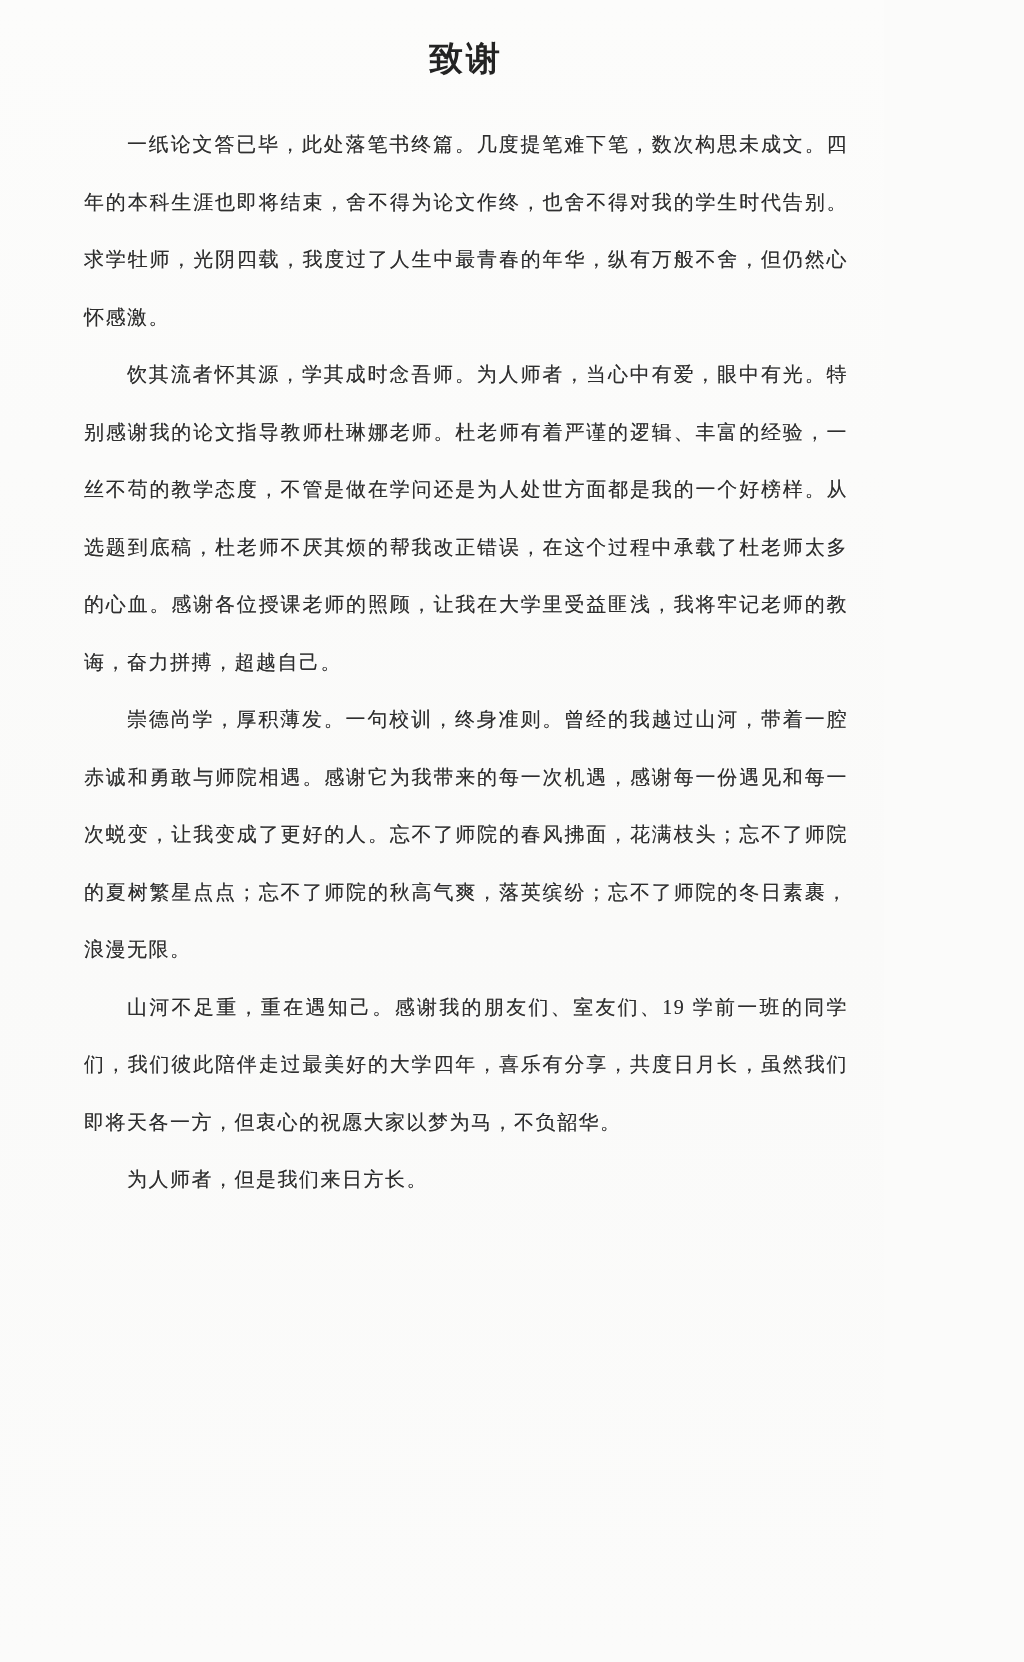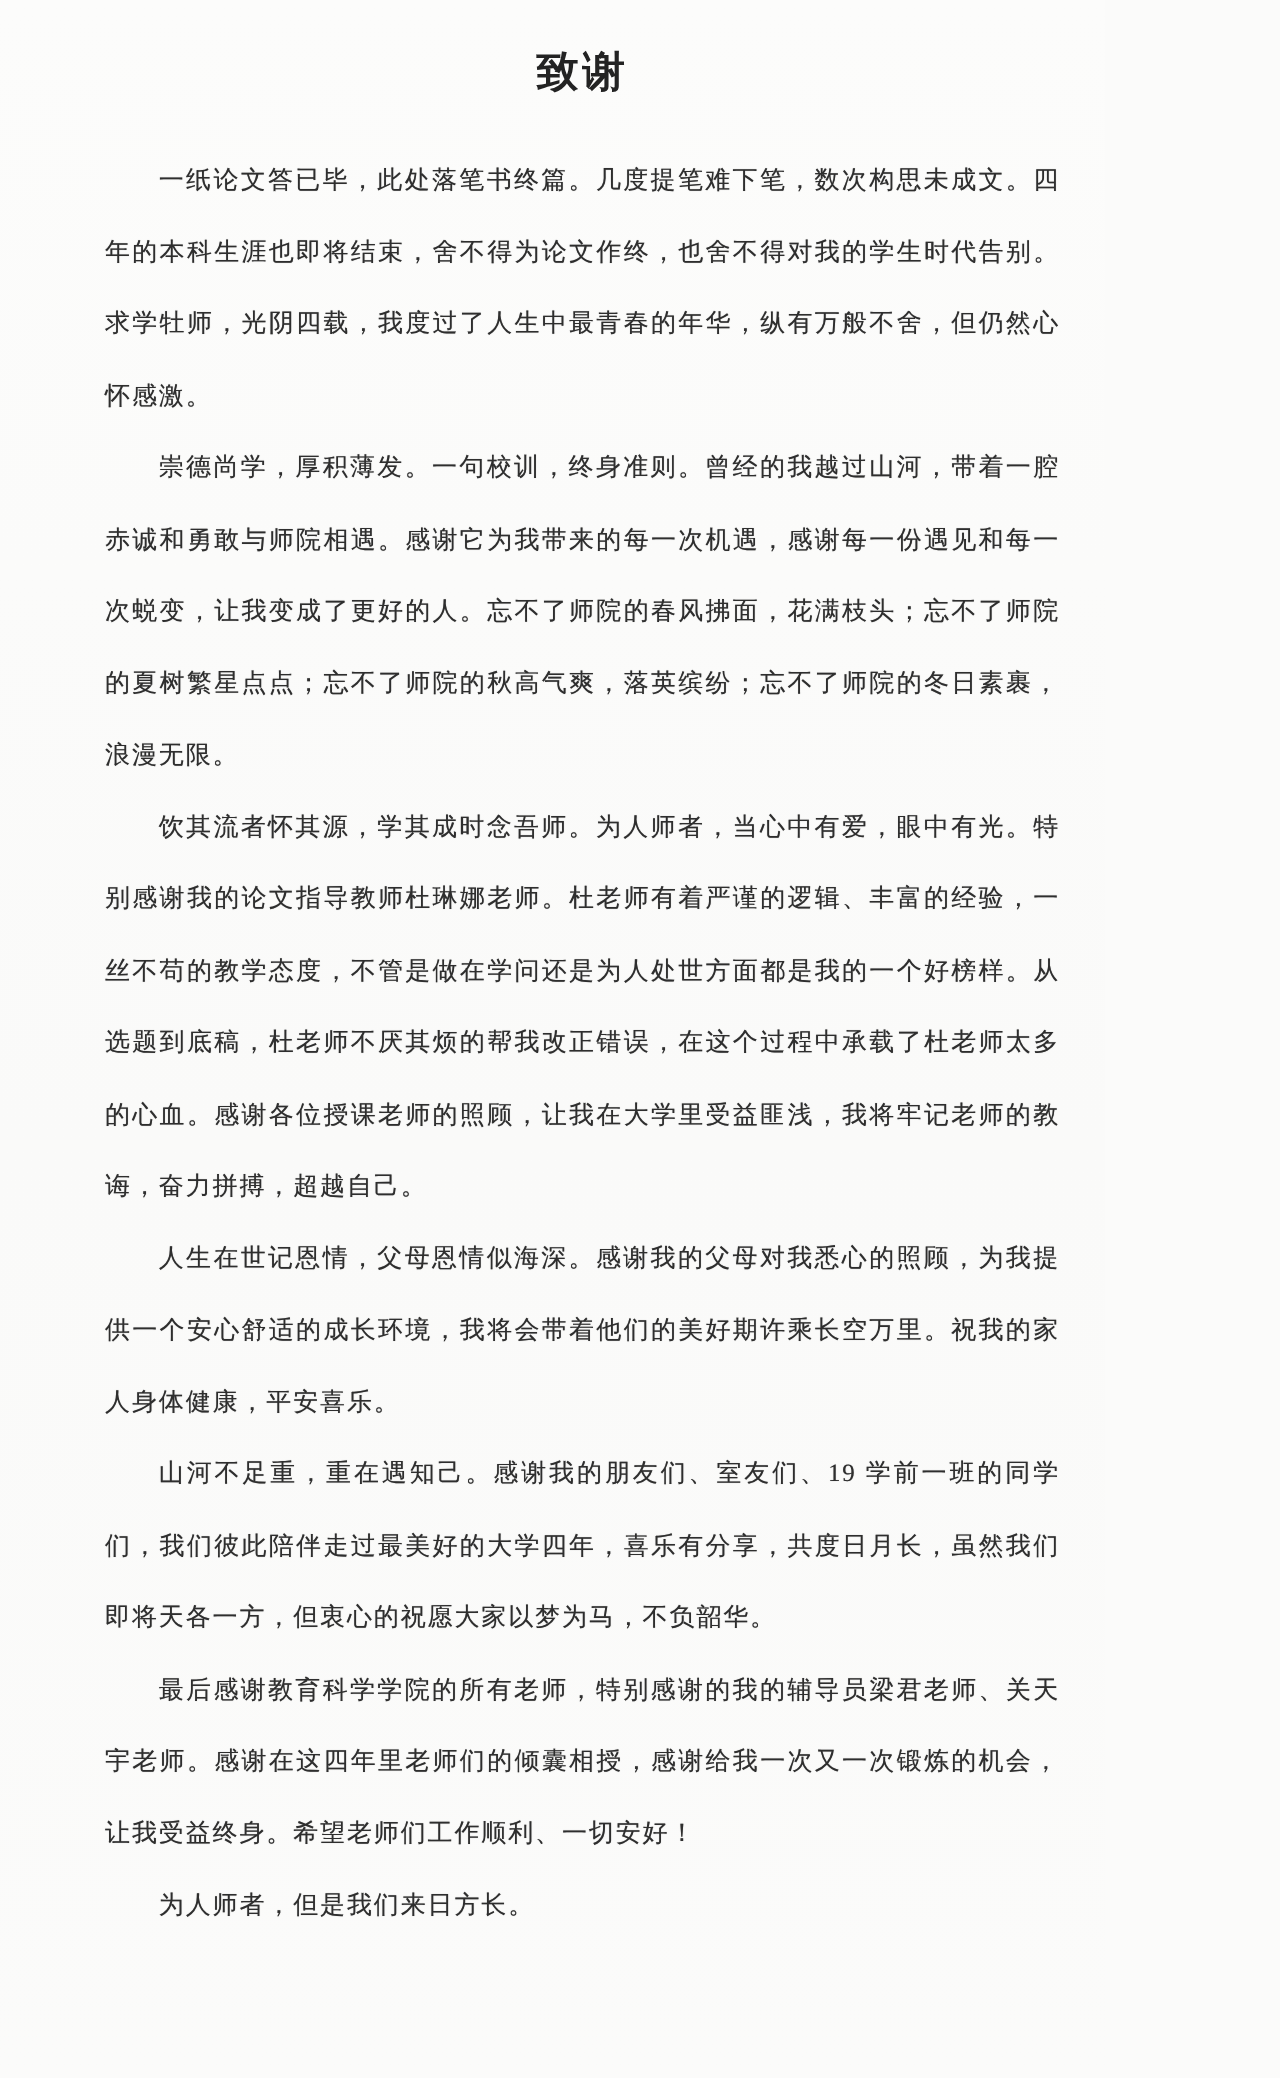--- a/index.html
+++ b/index.html
@@ -44,20 +44,18 @@
   }
 </style>
 </head>
 <body>
 
 <div class="page">
   <h1 class="doc-title">致谢</h1>
 
   <div class="doc-body">
     <p class="para">一纸论文答已毕，此处落笔书终篇。几度提笔难下笔，数次构思未成文。四年的本科生涯也即将结束，舍不得为论文作终，也舍不得对我的学生时代告别。求学牡师，光阴四载，我度过了人生中最青春的年华，纵有万般不舍，但仍然心怀感激。</p>
+    <p class="para">饮其流者怀其源，学其成时念吾师。为人师者，当心中有爱，眼中有光。特别感谢我的论文指导教师杜琳娜老师。杜老师有着严谨的逻辑、丰富的经验，一丝不苟的教学态度，不管是做在学问还是为人处世方面都是我的一个好榜样。从选题到底稿，杜老师不厌其烦的帮我改正错误，在这个过程中承载了杜老师太多的心血。感谢各位授课老师的照顾，让我在大学里受益匪浅，我将牢记老师的教诲，奋力拼搏，超越自己。</p>
     <p class="para">崇德尚学，厚积薄发。一句校训，终身准则。曾经的我越过山河，带着一腔赤诚和勇敢与师院相遇。感谢它为我带来的每一次机遇，感谢每一份遇见和每一次蜕变，让我变成了更好的人。忘不了师院的春风拂面，花满枝头；忘不了师院的夏树繁星点点；忘不了师院的秋高气爽，落英缤纷；忘不了师院的冬日素裹，浪漫无限。</p>
-    <p class="para">饮其流者怀其源，学其成时念吾师。为人师者，当心中有爱，眼中有光。特别感谢我的论文指导教师杜琳娜老师。杜老师有着严谨的逻辑、丰富的经验，一丝不苟的教学态度，不管是做在学问还是为人处世方面都是我的一个好榜样。从选题到底稿，杜老师不厌其烦的帮我改正错误，在这个过程中承载了杜老师太多的心血。感谢各位授课老师的照顾，让我在大学里受益匪浅，我将牢记老师的教诲，奋力拼搏，超越自己。</p>
-    <p class="para">人生在世记恩情，父母恩情似海深。感谢我的父母对我悉心的照顾，为我提供一个安心舒适的成长环境，我将会带着他们的美好期许乘长空万里。祝我的家人身体健康，平安喜乐。</p>
     <p class="para">山河不足重，重在遇知己。感谢我的朋友们、室友们、19 学前一班的同学们，我们彼此陪伴走过最美好的大学四年，喜乐有分享，共度日月长，虽然我们即将天各一方，但衷心的祝愿大家以梦为马，不负韶华。</p>
-    <p class="para">最后感谢教育科学学院的所有老师，特别感谢的我的辅导员梁君老师、关天宇老师。感谢在这四年里老师们的倾囊相授，感谢给我一次又一次锻炼的机会，让我受益终身。希望老师们工作顺利、一切安好！</p>
     <p class="para">为人师者，但是我们来日方长。</p>
   </div>
 </div>
 
 </body></html>

